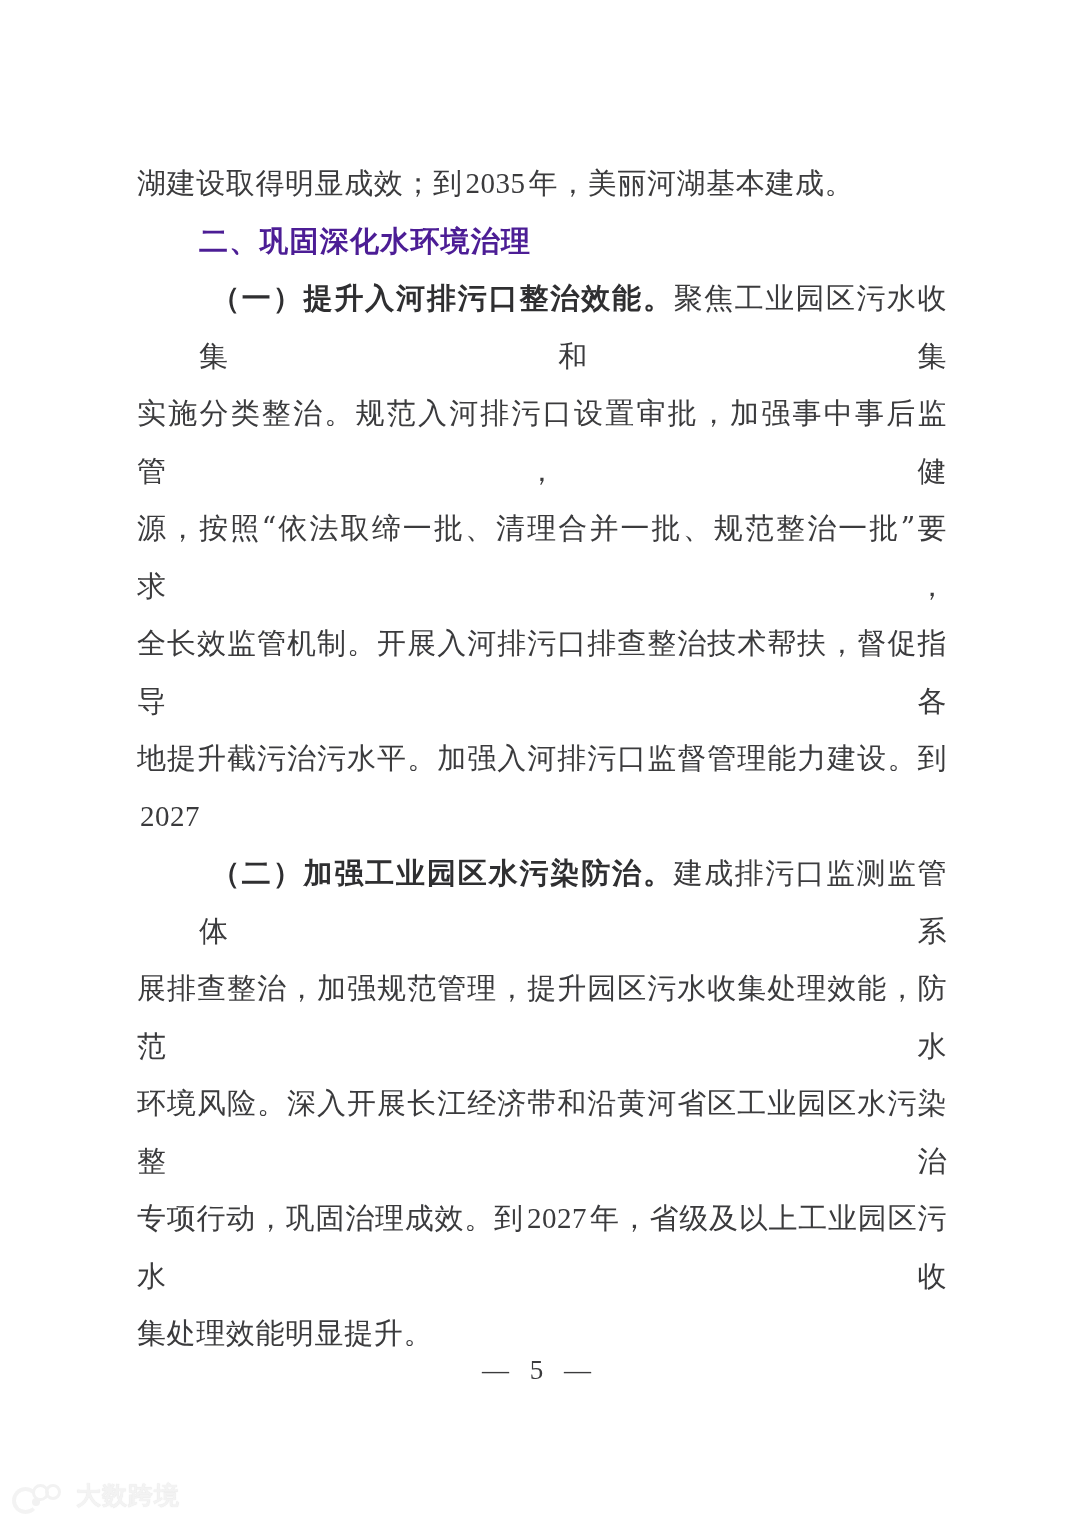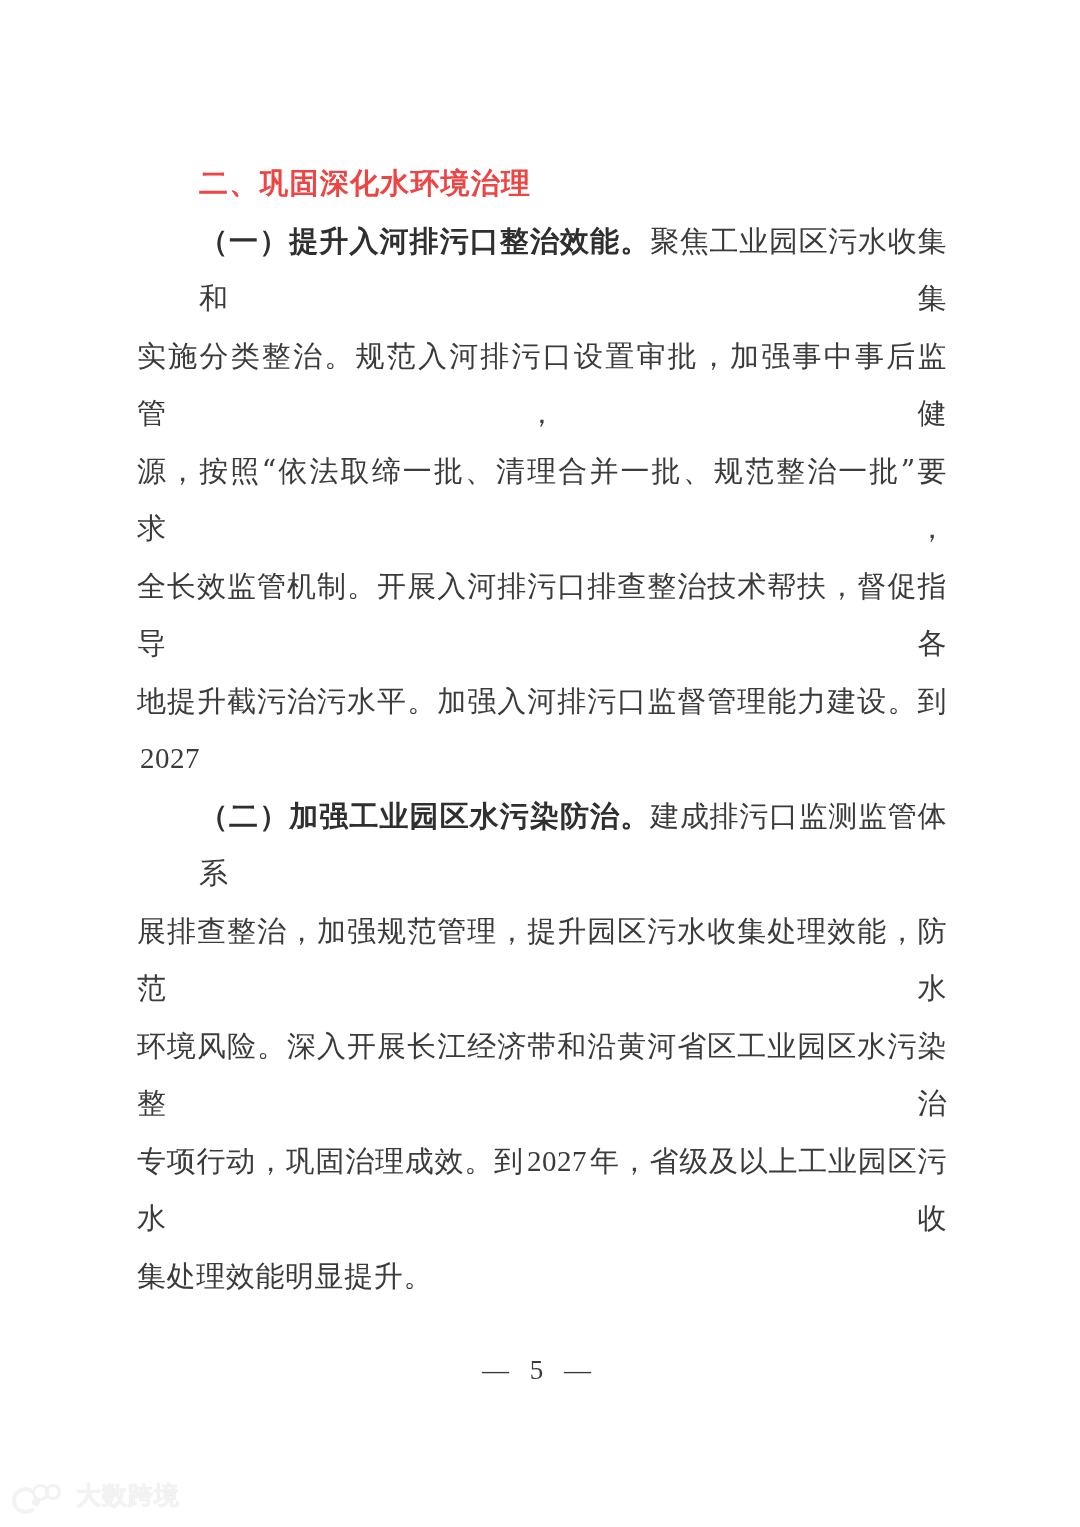--- a/index.html
+++ b/index.html
@@ -50,30 +50,31 @@
   .indent {
     padding-left: 62px;
   }
 
   
   .heading {
     font-family: "DejaVu Sans", "Liberation Sans", sans-serif;
     font-weight: 700;
     font-size: 29px;
     line-height: 57.5px;
-    color: #ef4444;
+    color: #4c1d95;
     padding-left: 62px;
     letter-spacing: 1.2px;
   }
 
   
   .runin {
     font-weight: 700;
     color: #2f2f31;
     letter-spacing: 1px;
+    margin-left: 12px;
   }
 
   
   .num {
     font-family: "Liberation Serif", "DejaVu Serif", serif;
     letter-spacing: 0.5px;
     padding: 0 3px;
   }
 
   
@@ -155,20 +156,21 @@
     text-shadow: 0 0 1px rgba(218,218,218,0.9);
   }
 </style>
 </head>
 <body>
 
 <div id="page">
 
   <div id="content">
 
+    <div class="line last"><span>湖建设取得明显成效；到</span><span class="num">2035</span><span>年，美丽河湖基本建成。</span></div>
 
     <div class="heading">二、巩固深化水环境治理</div>
 
     <div class="line justify indent"><span class="runin">（一）提升入河排污口整治效能。</span><span>聚焦工业园区污水收集和集</span></div>
     <div class="line justify">实施分类整治。规范入河排污口设置审批，加强事中事后监管，健</div>
     <div class="line justify">源，按照“依法取缔一批、清理合并一批、规范整治一批”要求，</div>
     <div class="line justify">全长效监管机制。开展入河排污口排查整治技术帮扶，督促指导各</div>
     <div class="line justify"><span>地提升截污治污水平。加强入河排污口监督管理能力建设。到</span><span class="num">2027</span></div>
 
     <div class="line justify indent"><span class="runin">（二）加强工业园区水污染防治。</span><span>建成排污口监测监管体系</span></div>

